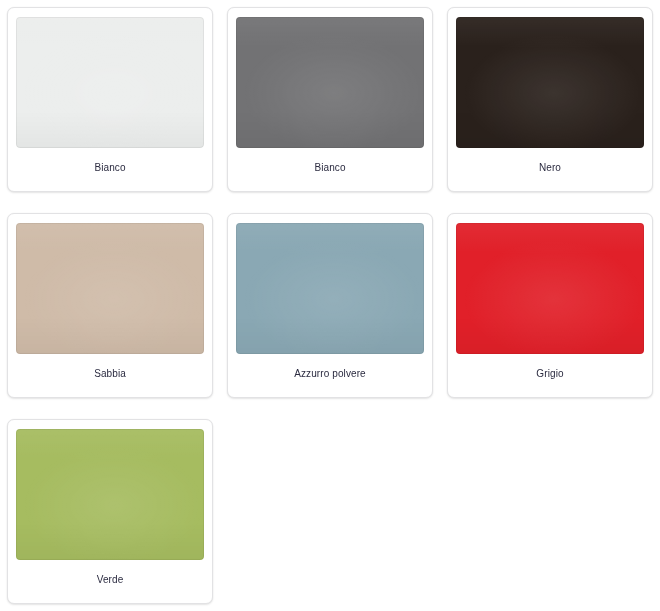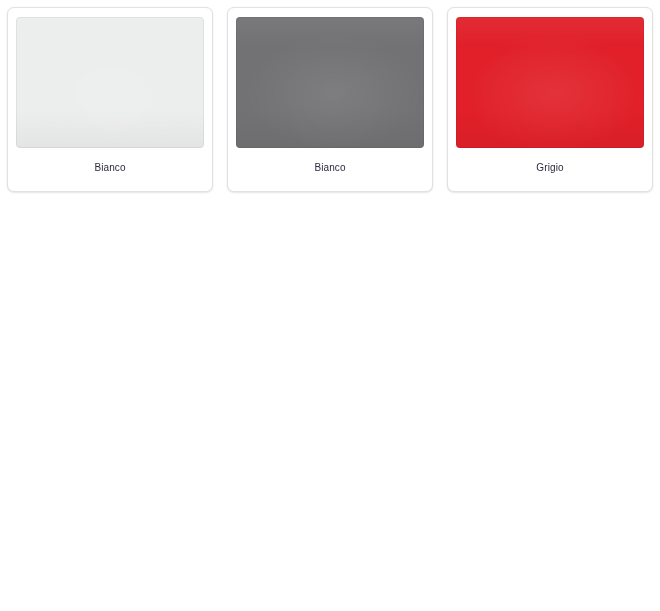--- a/index.html
+++ b/index.html
@@ -92,28 +92,56 @@
   </div>
 
   <div class="swatch-card">
     <div class="swatch-chip" style="background-color: rgb(114, 114, 116);">
       <div class="sheen"></div>
       <div class="edge"></div>
     </div>
     <div class="swatch-label">Bianco</div>
   </div>
 
+  <div class="swatch-card">
+    <div class="swatch-chip" style="background-color: rgb(42, 33, 28);">
+      <div class="sheen"></div>
+      <div class="edge"></div>
+    </div>
+    <div class="swatch-label">Nero</div>
+  </div>
 
+  <div class="swatch-card">
+    <div class="swatch-chip" style="background-color: rgb(207, 187, 168);">
+      <div class="sheen"></div>
+      <div class="edge"></div>
+    </div>
+    <div class="swatch-label">Sabbia</div>
+  </div>
 
+  <div class="swatch-card">
+    <div class="swatch-chip" style="background-color: rgb(138, 168, 180);">
+      <div class="sheen"></div>
+      <div class="edge"></div>
+    </div>
+    <div class="swatch-label">Azzurro polvere</div>
+  </div>
 
 
   <div class="swatch-card">
     <div class="swatch-chip" style="background-color: rgb(225, 32, 41);">
       <div class="sheen"></div>
       <div class="edge"></div>
     </div>
     <div class="swatch-label">Grigio</div>
   </div>
 
+  <div class="swatch-card">
+    <div class="swatch-chip" style="background-color: rgb(166, 188, 96);">
+      <div class="sheen"></div>
+      <div class="edge"></div>
+    </div>
+    <div class="swatch-label">Verde</div>
+  </div>
 
   <div class="empty-cell"></div>
 
 </div>
 
 </body></html>

